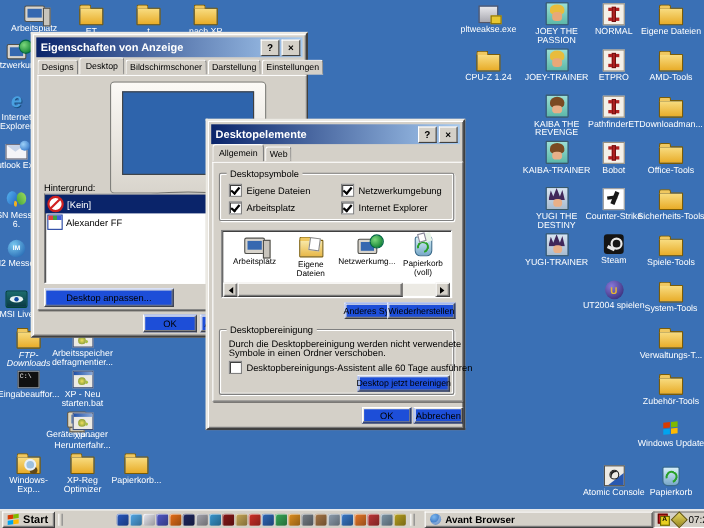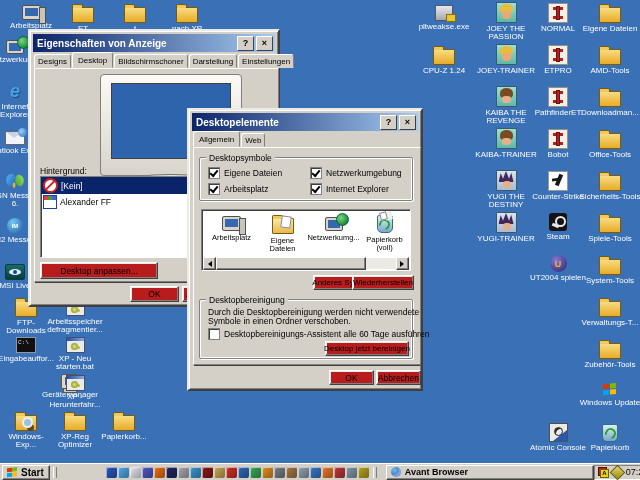--- a/index.html
+++ b/index.html
@@ -134,21 +134,21 @@
   .tb-btn{width:15px;height:13px;background:#D4D0C8;border:1px solid;border-color:#fff #404040 #404040 #fff;
           font-size:9px;font-weight:bold;display:flex;align-items:center;justify-content:center;
           margin-left:2px;color:#000;line-height:1;flex:none;}
   .client{position:absolute;left:3px;right:3px;top:21px;bottom:3px;}
   .tabs{position:absolute;left:1px;top:2px;display:flex;z-index:3;}
   .tab{font-size:8px;padding:2px 3px 1px;background:#D4D0C8;border:1px solid;border-color:#fff #808080 #D4D0C8 #fff;
        border-radius:3px 3px 0 0;margin-right:1px;white-space:nowrap;}
   .tab.active{padding:3px 5px 2px;margin-top:-2px;position:relative;z-index:4;}
   .page{position:absolute;background:#D4D0C8;border:1px solid;border-color:#fff #808080 #808080 #fff;
         box-shadow:1px 1px 0 #404040;}
-  .btn{position:absolute;background:#b91c1c;border:1px solid;border-color:#fff #404040 #404040 #fff;
+  .btn{position:absolute;background:#1d4ed8;border:1px solid;border-color:#fff #404040 #404040 #fff;
        box-shadow:inset -1px -1px 0 #808080,inset 1px 1px 0 #ECEAE4;font-size:8.5px;color:#000;
        display:flex;align-items:center;justify-content:center;box-sizing:border-box;white-space:nowrap;}
   .btn-left{justify-content:flex-start;padding-left:3px;}
   .sunken{position:absolute;background:#fff;border:1px solid;border-color:#808080 #fff #fff #808080;
           box-shadow:inset 1px 1px 0 #404040;box-sizing:border-box;}
   .grp{position:absolute;border:1px solid #808080;border-radius:2px;
        box-shadow:inset 1px 1px 0 #fff,inset -1px -1px 0 #fff,1px 1px 0 #fff;box-sizing:border-box;}
   .grp-legend{position:absolute;top:-5px;left:6px;background:#D4D0C8;padding:0 3px;font-size:8.5px;}
   .cb-row{position:absolute;display:flex;align-items:center;gap:4px;font-size:8.5px;white-space:nowrap;}
   .cb{width:10px;height:10px;background:#fff;border:1px solid #808080;box-shadow:inset 1px 1px 0 #404040;
@@ -249,21 +249,21 @@
     <div class="desk-cell" style="height: 45px; width: 56px;">
       <div class="ic ic-im2"></div>
       <div class="desk-label">IM2 Messen.</div>
     </div>
     <div class="desk-cell" style="height: 45px; width: 56px;">
       <div class="ic ic-msi"></div>
       <div class="desk-label">MSI Live</div>
     </div>
   </div>
 <div class="icon-col" style="left:0px;top:296px;">
-    <div class="desk-cell" style="height: 38px; width: 52px;">
+    <div class="desk-cell" style="height: 38px; width: 52px; font-style: italic;">
       <div class="ic ic-folder"></div>
       <div class="desk-label">FTP-Downloads</div>
     </div>
     <div class="desk-cell" style="height: 38px; width: 52px;">
       <div class="ic ic-cmd"></div>
       <div class="desk-label">Eingabeauffor...</div>
     </div>
     <div class="desk-cell" style="height: 38px; width: 52px; padding-left: 44px;">
       <div class="ic ic-devmgr"></div>
       <div class="desk-label">Gerätemanager</div>

